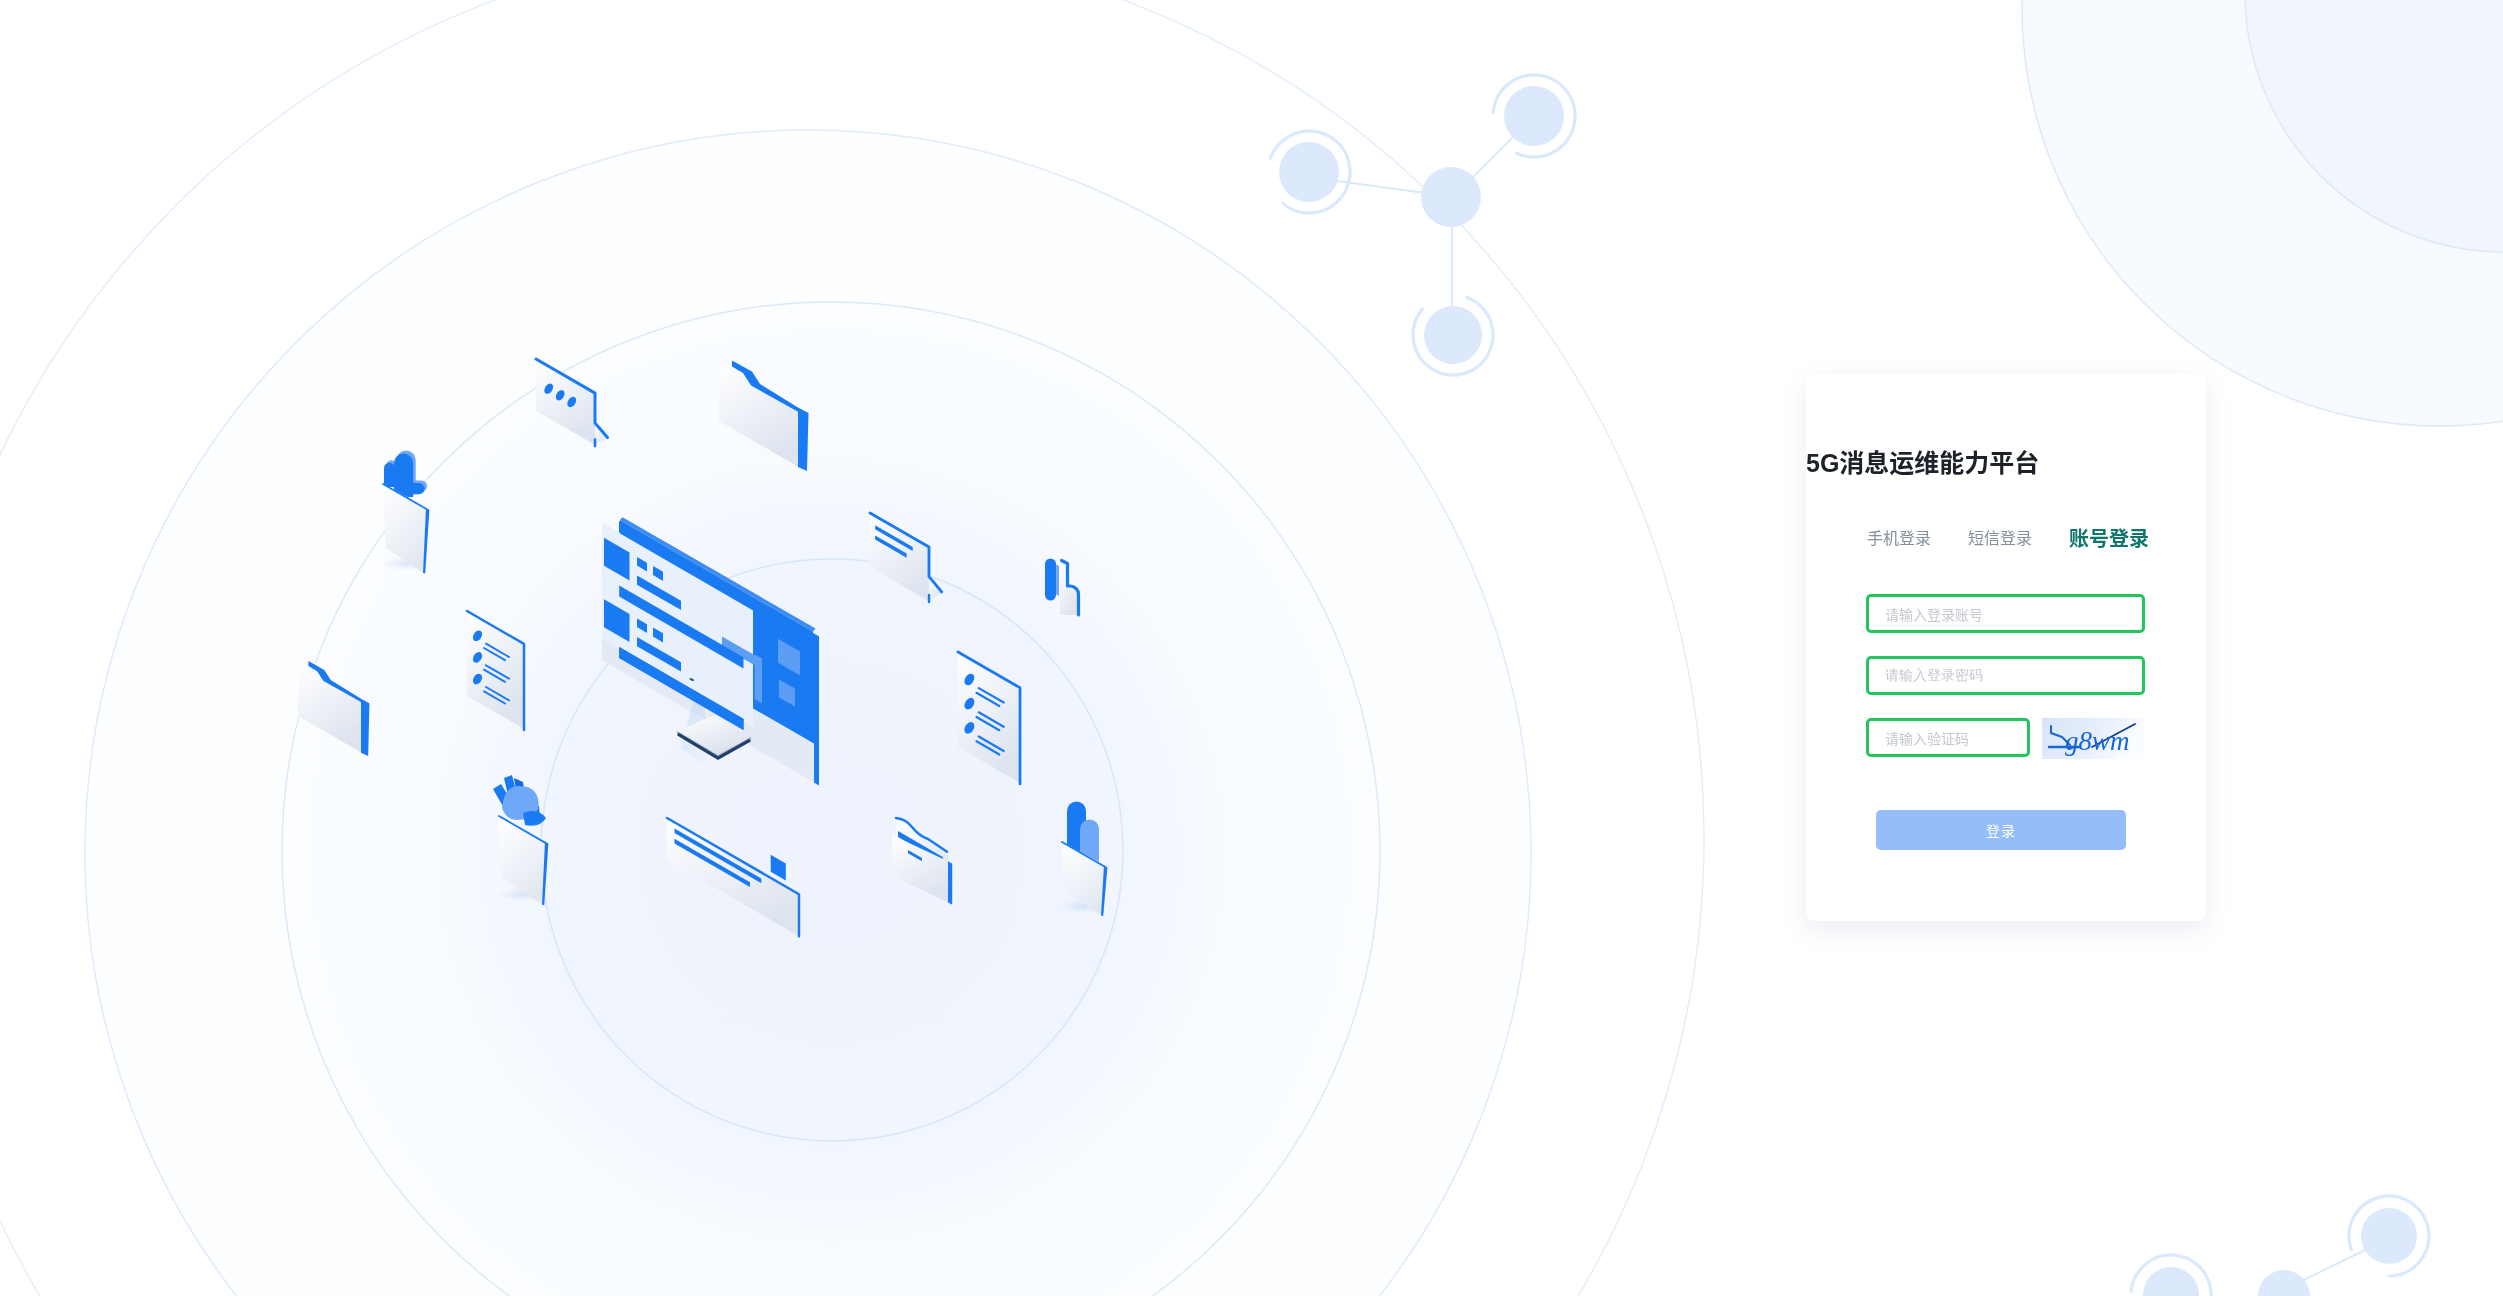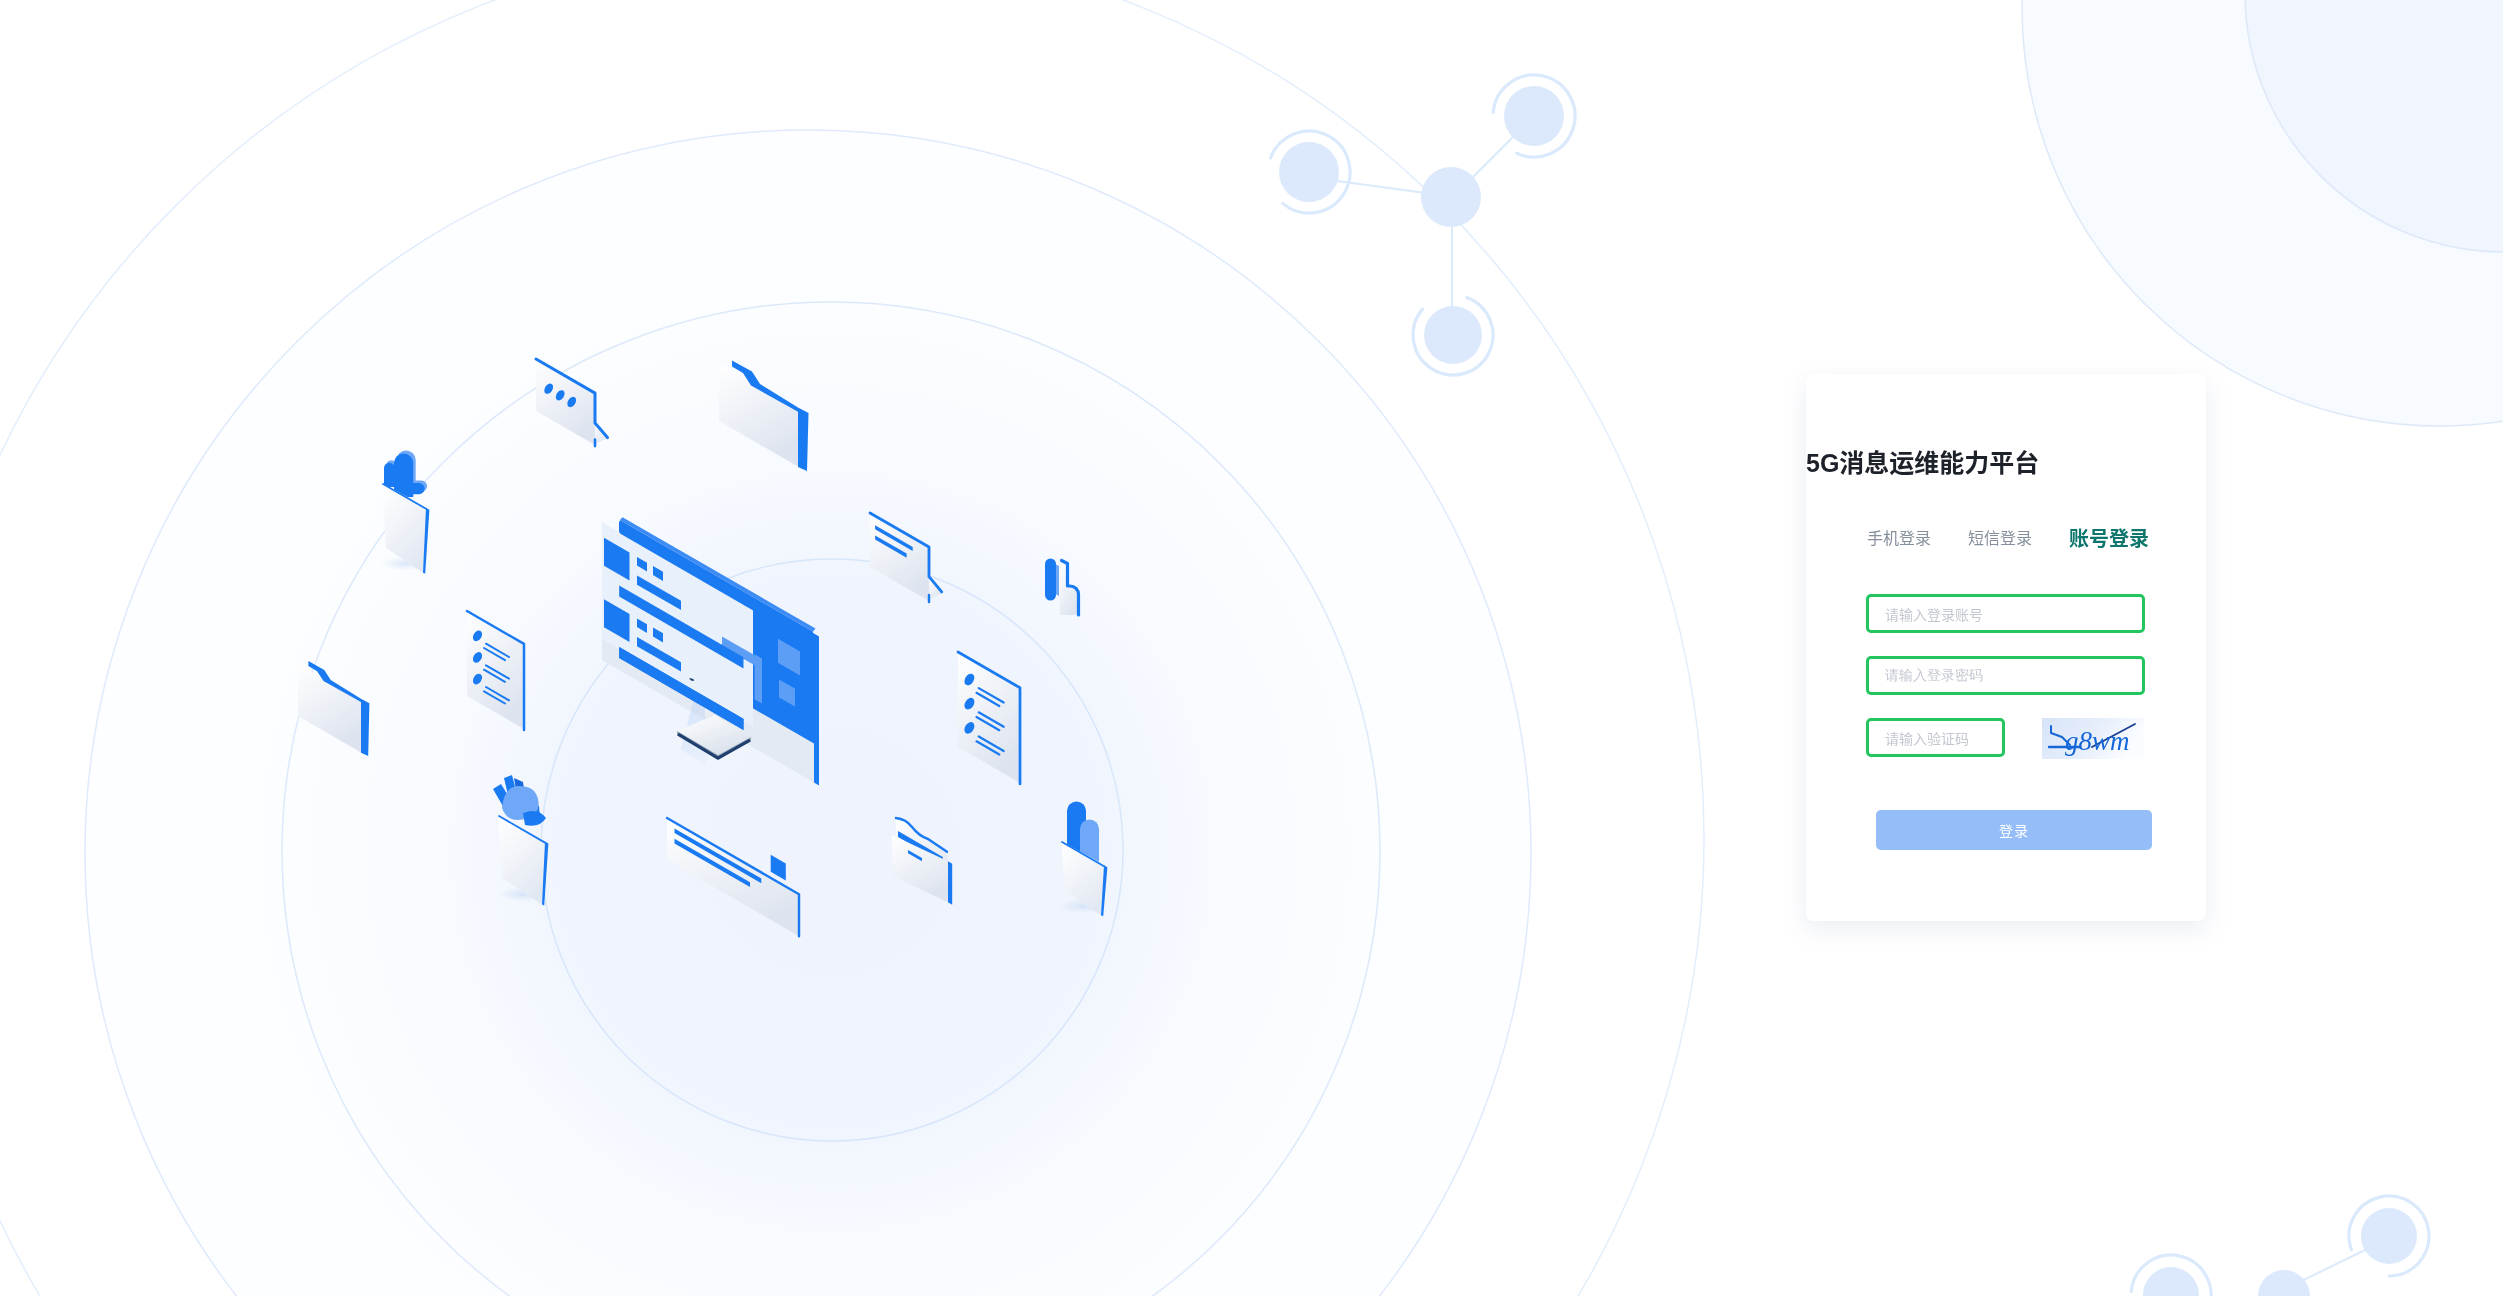--- a/index.html
+++ b/index.html
@@ -11,23 +11,23 @@
   .card{position:absolute;left:1806px;top:374px;width:400px;height:547px;background:#fff;
         border-radius:8px;box-shadow:0 8px 26px rgba(106,130,170,.14);}
   .title{position:absolute;left:0;right:0;top:69px;text-align:left;font-size:25px;font-weight:700;color:#1d2129;letter-spacing:0;}
   .tabs{position:absolute;left:61px;top:155px;display:flex;align-items:flex-end;gap:37px;}
   .tab{font-size:16px;color:#86909c;line-height:20px;}
   .tab.active{font-weight:700;color:#0f766e;font-size:20px;line-height:20px;}
   .field{position:absolute;left:60px;width:279px;height:39px;border:3px solid #22c55e;border-radius:5px;box-sizing:border-box;background:#fff;}
   .field .ph{position:absolute;left:16px;top:50%;transform:translateY(-50%);font-size:14px;color:#c3c7d0;}
   #f1{top:220px;}
   #f2{top:282px;font-family:Liberation Serif, serif;}
-  #f3{top:344px;width:139px;}
+  #f3{top:344px;width:164px;}
   .captcha{position:absolute;left:236px;top:344px;width:102px;height:41px;overflow:hidden;}
-  .loginbtn{position:absolute;left:70px;top:436px;width:276px;height:40px;background:#95bdf7;border-radius:5px;color:#fff;font-size:14px;display:flex;align-items:center;justify-content:center;letter-spacing:1px;}
+  .loginbtn{position:absolute;left:70px;top:436px;width:250px;height:40px;background:#95bdf7;border-radius:5px;color:#fff;font-size:14px;display:flex;align-items:center;justify-content:center;letter-spacing:1px;}
 </style>
 </head>
 <body>
 
 <div class="stage">
   <svg class="bg" width="2503" height="1296" viewBox="0 0 2503 1296">
     <defs>
       <radialGradient id="gFill" cx="0.5" cy="0.5" r="0.5">
         <stop offset="0" stop-color="#eef3fd"></stop>
         <stop offset="0.45" stop-color="#eff4fd"></stop>

